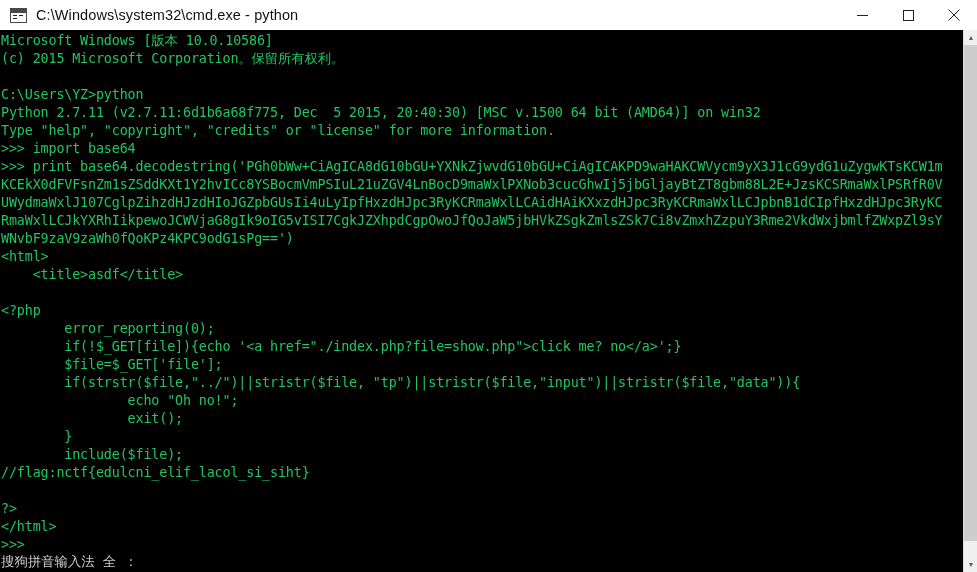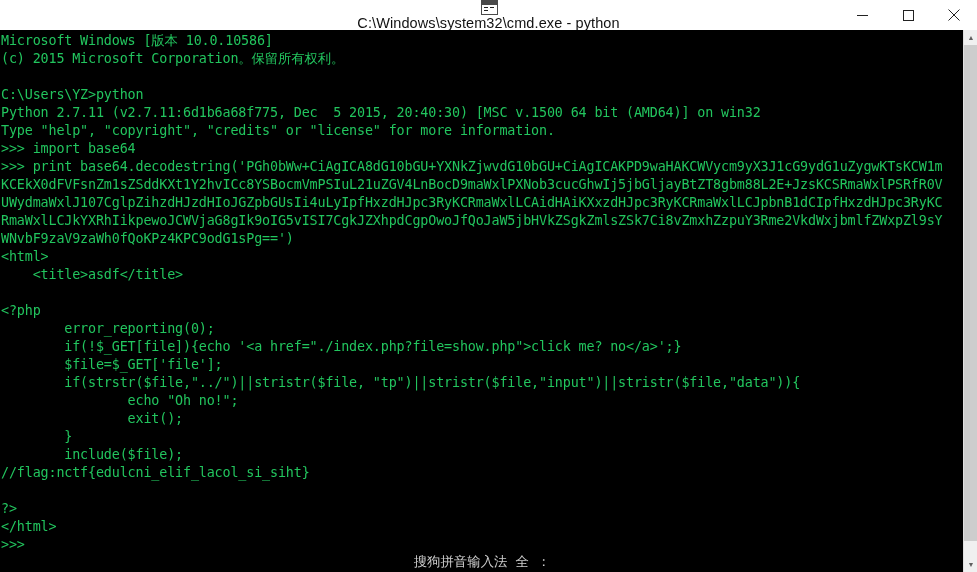--- a/index.html
+++ b/index.html
@@ -19,21 +19,20 @@
     box-sizing: border-box;
   }
   
   #titlebar {
     height: 30px;
     background: #ffffff;
     display: flex;
     align-items: center;
     position: relative;
     box-sizing: border-box;
-    flex-direction: column;
   }
   #titlebar-icon {
     width: 17px;
     height: 15px;
     margin-left: 10px;
     margin-right: 9px;
     background: #ffffff;
     border: 1px solid #4a4a4a;
     box-sizing: border-box;
     position: relative;
@@ -146,21 +145,20 @@
     bottom: 0;
     width: 963px;
     height: 20px;
     font-family: "DejaVu Sans Mono", "Liberation Mono", monospace;
     font-size: 13.4px;
     line-height: 20px;
     color: #cccccc;
     white-space: pre;
     padding-left: 1px;
     box-sizing: border-box;
-    text-align: center;
   }
 </style>
 </head>
 <body>
 
 <div id="app-window">
 
   <div id="titlebar">
     <div id="titlebar-icon"></div>
     <div id="titlebar-title">C:\Windows\system32\cmd.exe - python</div>

